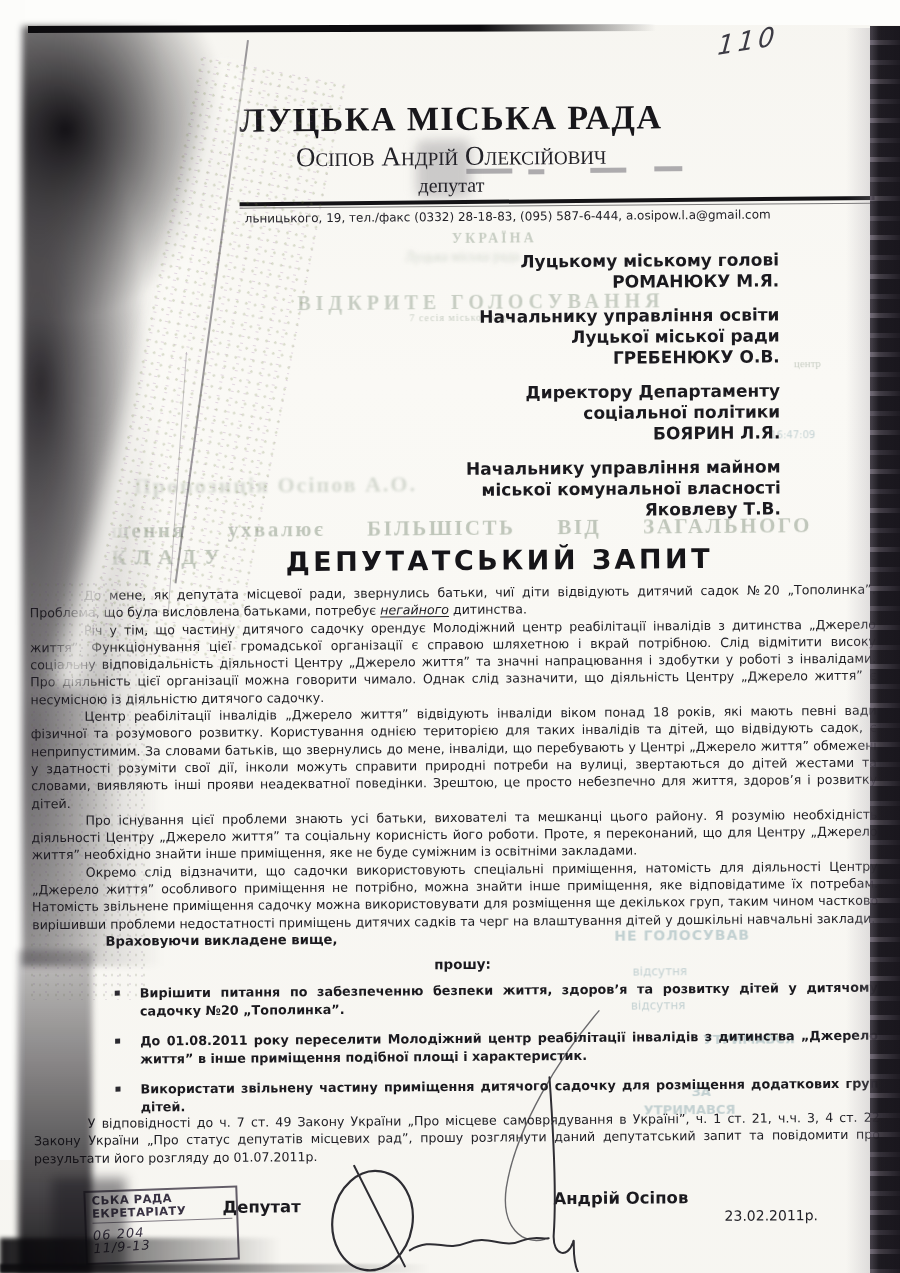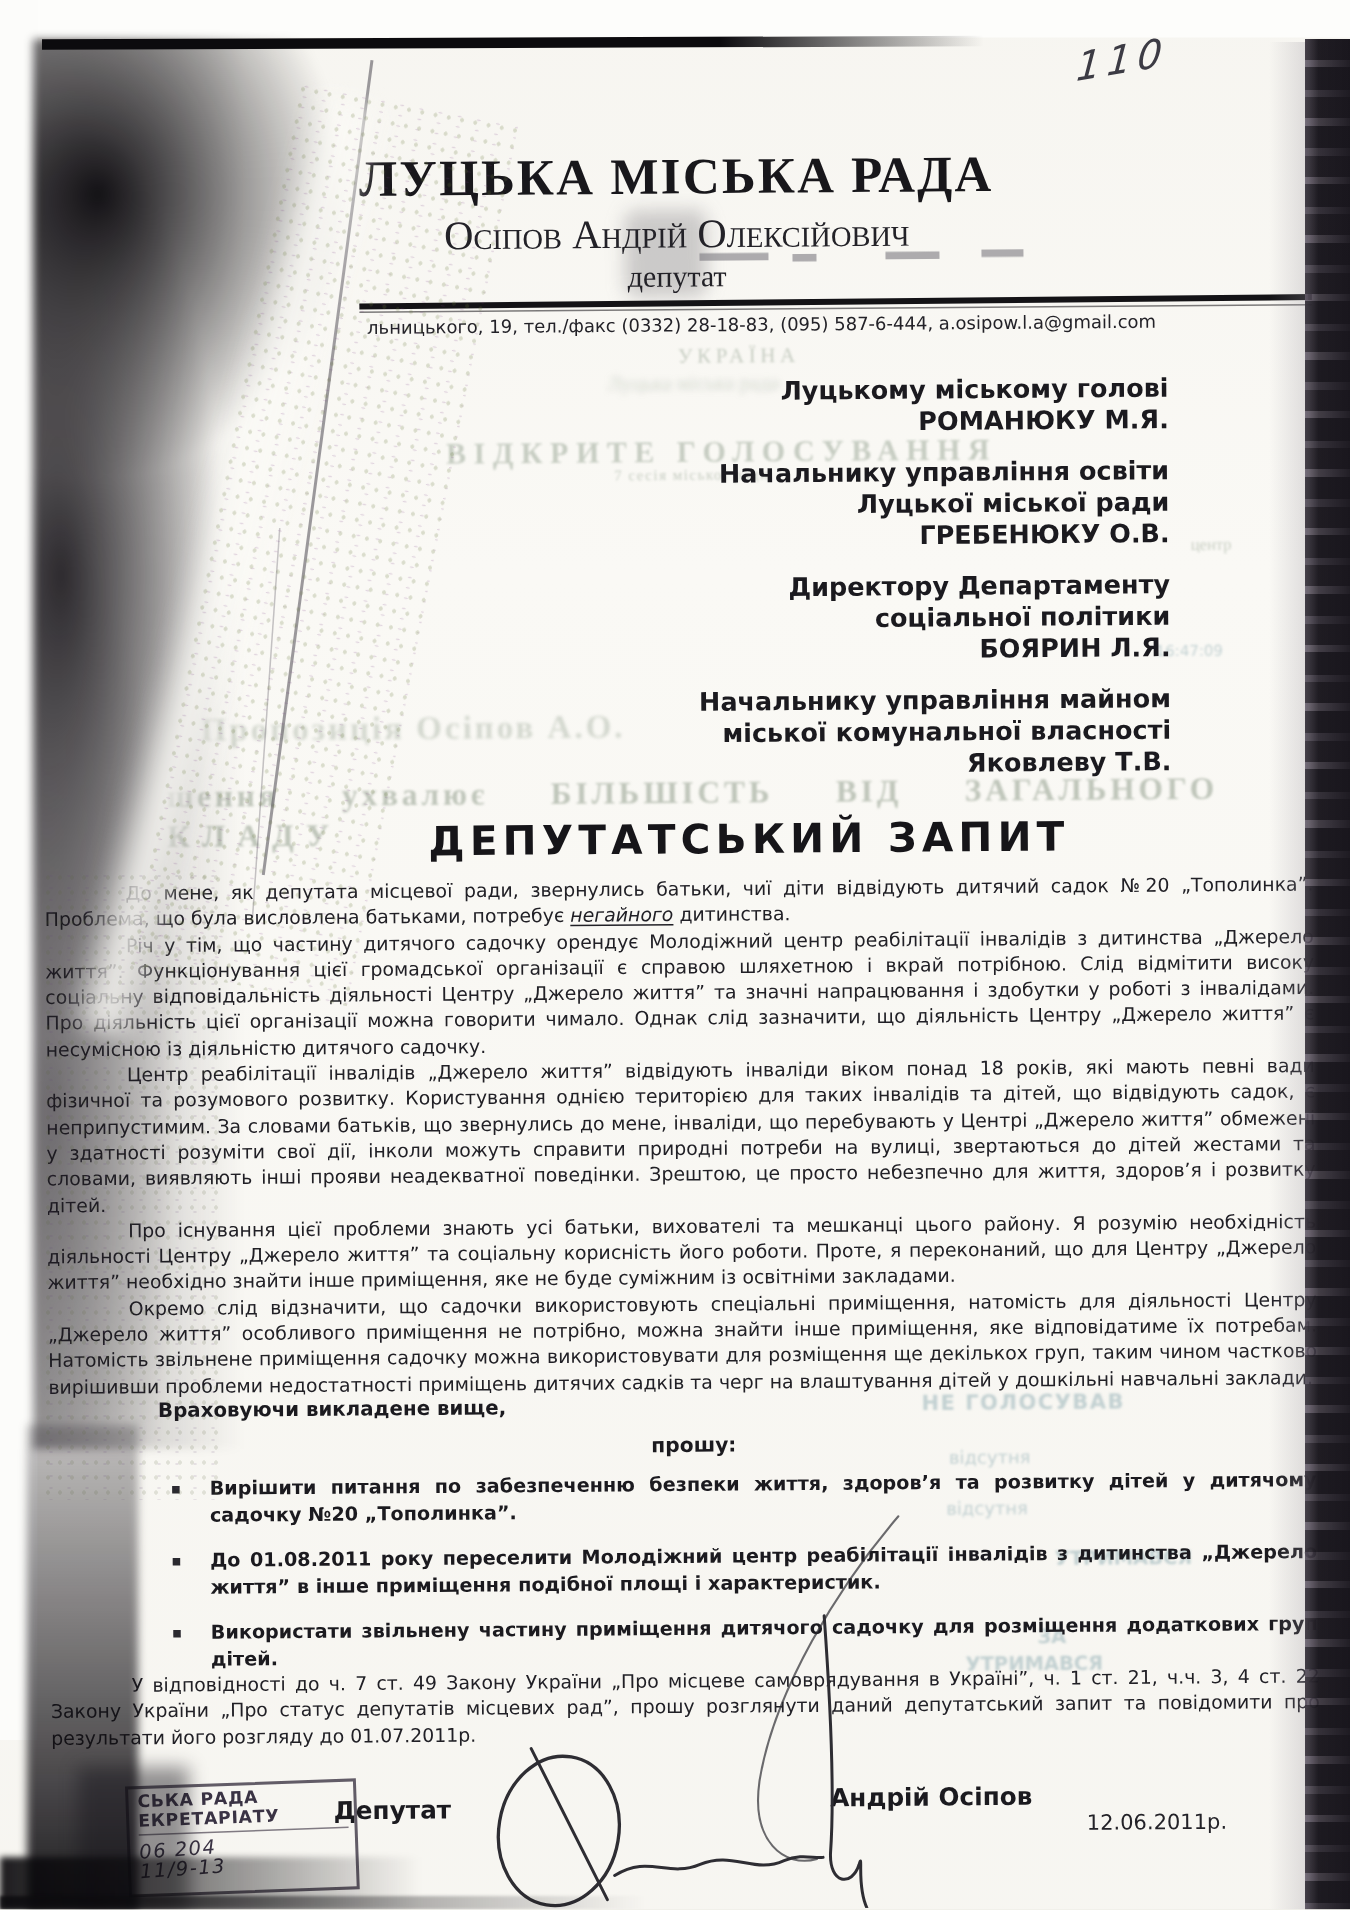--- a/index.html
+++ b/index.html
@@ -54,21 +54,21 @@
   .sig-date{position:absolute;left:720px;top:1210px;font-size:14px;color:#232228;}
   .sig-svg{position:absolute;left:0;top:0;width:900px;height:1273px;z-index:4;pointer-events:none;}
 
   .pagenum{position:absolute;left:722px;top:28px;font-size:26px;font-style:italic;letter-spacing:4px;
          color:#3c3b44;transform:rotate(-9deg) skewX(-14deg);}
 
   
   .ghost{position:absolute;pointer-events:none;font-family:"Liberation Serif",serif;filter:blur(.6px);}
   .g-green{color:rgba(104,122,100,.34);}
   .g-teal{color:rgba(92,134,146,.34);font-family:"DejaVu Sans",sans-serif;}
-  .g-ukraine{left:455px;top:231px;font-size:14px;font-weight:400;letter-spacing:3px;}
+  .g-ukraine{left:455px;top:231px;font-size:14px;font-weight:700;letter-spacing:3px;}
   .g-council{left:408px;top:249px;font-size:14px;filter:blur(2px);color:rgba(104,122,100,.28);}
   .g-openvote{left:300px;top:291px;font-size:20px;font-weight:700;letter-spacing:5px;}
   .g-session{left:412px;top:312px;font-size:10px;letter-spacing:1px;}
   .g-city{left:796px;top:360px;font-size:11px;}
   .g-time{left:772px;top:432px;font-size:10px;font-family:"DejaVu Sans",sans-serif;}
   .g-proposal{left:135px;top:471px;font-size:22px;font-weight:700;letter-spacing:2px;filter:blur(1.1px);
          color:rgba(104,122,100,.26);}
   .g-dec1{left:112px;top:516px;font-size:21px;font-weight:700;word-spacing:34px;letter-spacing:2.5px;
          color:rgba(104,122,100,.40);filter:blur(.7px);}
   .g-dec2{left:112px;top:543px;font-size:21px;font-weight:700;letter-spacing:8px;
@@ -208,21 +208,21 @@
 
     <div class="stamp">
       <div>СЬКА РАДА</div>
       <div>ЕКРЕТАРІАТУ</div>
       <div class="divider"></div>
       <div class="hand">06 204</div>
       <div class="hand">11/9-13</div>
     </div>
     <div class="sig-role">Депутат</div>
     <div class="sig-name">Андрій Осіпов</div>
-    <div class="sig-date">12.06.2011р.</div>
+    <div class="sig-date">23.02.2011р.</div>
 
     <svg class="sig-svg" viewBox="0 0 900 1273">
       <g fill="none" stroke="#2e2d33" stroke-linecap="round">
         <path d="M596,1012 C556,1058 512,1128 502,1188 C496,1228 518,1246 540,1240" stroke-width="1.4" opacity="0.7"></path>
         <ellipse cx="368" cy="1220" rx="40" ry="50" transform="rotate(10 368 1220)" stroke-width="2.2"></ellipse>
         <path d="M350,1165 L400,1266" stroke-width="2"></path>
         <path d="M405,1250 C428,1236 440,1252 462,1243 C484,1234 498,1250 518,1241 C530,1236 538,1240 544,1239" stroke-width="2"></path>
         <path d="M546,1078 C550,1140 552,1198 549,1236 C548,1257 563,1259 568,1244 C571,1234 566,1258 573,1273" stroke-width="2"></path>
       </g>
     </svg>

